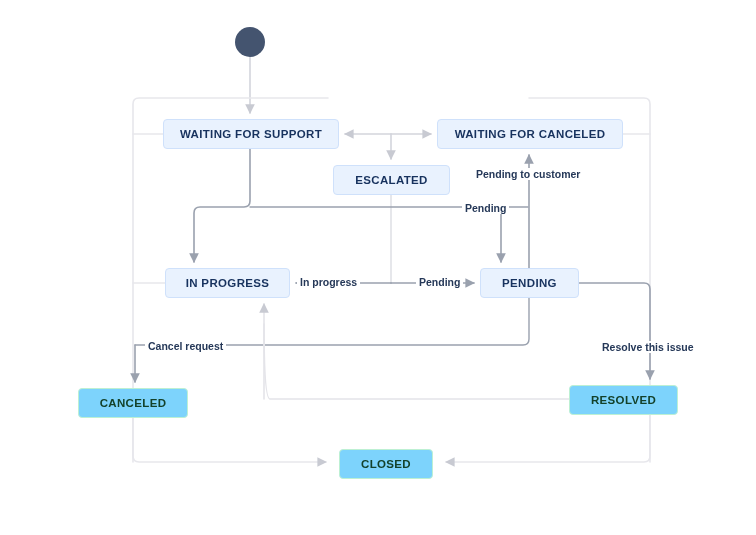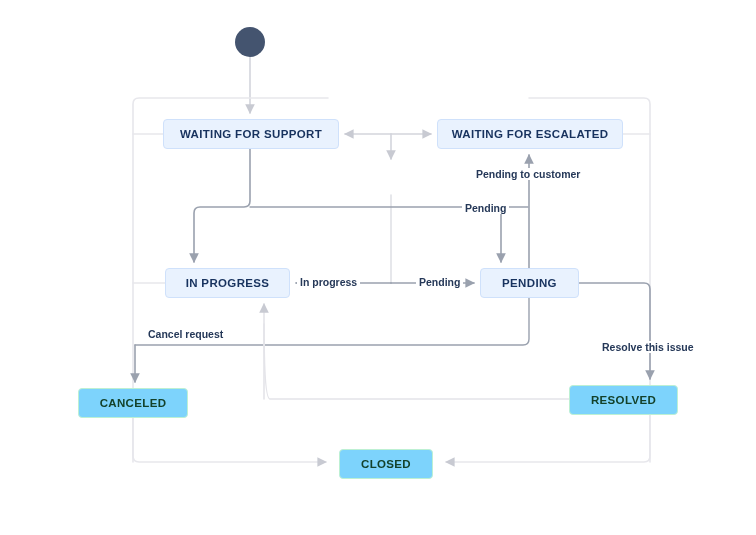--- a/index.html
+++ b/index.html
@@ -129,23 +129,26 @@
     </g>
   </svg>
 
   <div class="start-node" style="left:207px; top:27px; width:30px; height:30px;"></div>
 
   <div class="node blue" style="left:135px; top:119px; width:176px; height:30px;">
     <span>WAITING FOR SUPPORT</span>
   </div>
 
   <div class="node blue" style="left:409px; top:119px; width:186px; height:30px;">
-    <span>WAITING FOR ESCALATED</span>
+    <span>WAITING FOR CANCELED</span>
   </div>
 
+  <div class="node blue" style="left:305px; top:165px; width:117px; height:30px;">
+    <span>ESCALATED</span>
+  </div>
 
   <div class="node blue" style="left:137px; top:268px; width:125px; height:30px;">
     <span>IN PROGRESS</span>
   </div>
 
   <div class="node blue" style="left:452px; top:268px; width:99px; height:30px;">
     <span>PENDING</span>
   </div>
 
   <div class="node green" style="left:50px; top:388px; width:110px; height:30px;">
@@ -161,17 +164,17 @@
   </div>
 
   <div class="edge-label" style="left:445px; top:168px;">Pending to customer</div>
 
   <div class="edge-label" style="left:434px; top:202px;">Pending</div>
 
   <div class="edge-label" style="left:269px; top:276px;">In progress</div>
 
   <div class="edge-label" style="left:388px; top:276px;">Pending</div>
 
-  <div class="edge-label" style="left:117px; top:328px;">Cancel request</div>
+  <div class="edge-label" style="left:117px; top:340px;">Cancel request</div>
 
   <div class="edge-label" style="left:571px; top:341px;text-align:right;">Resolve this issue</div>
 
 </div>
 
 </body></html>

